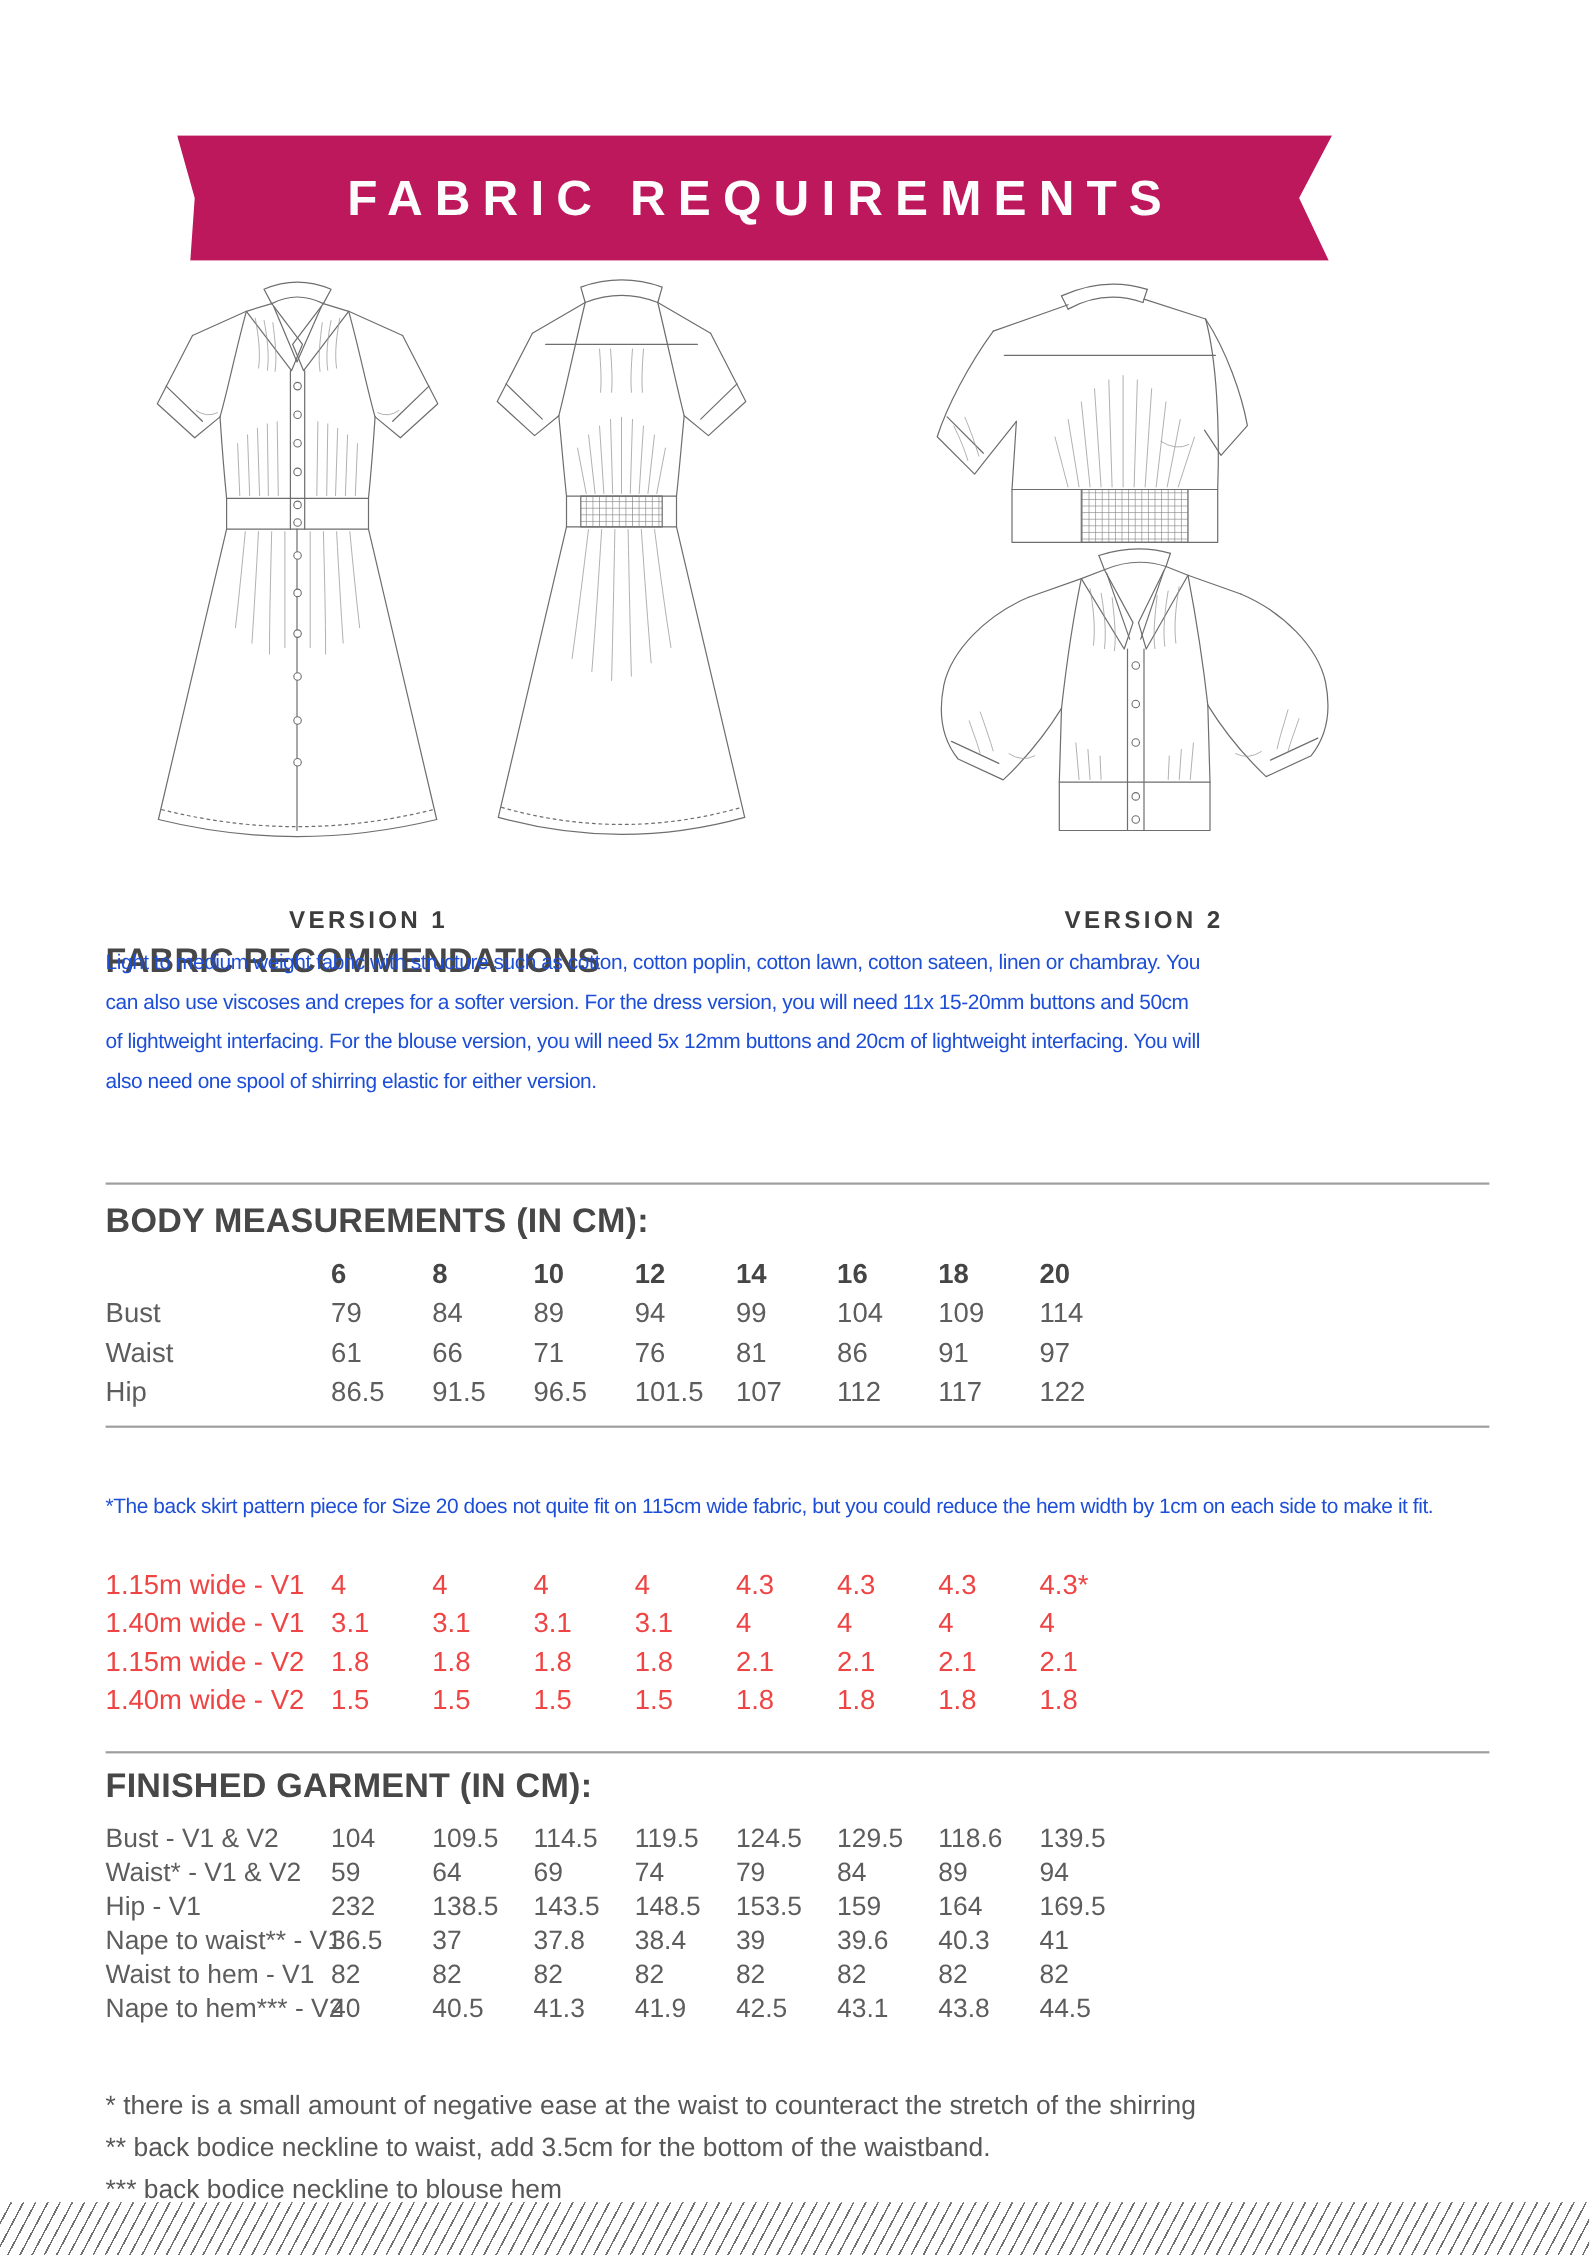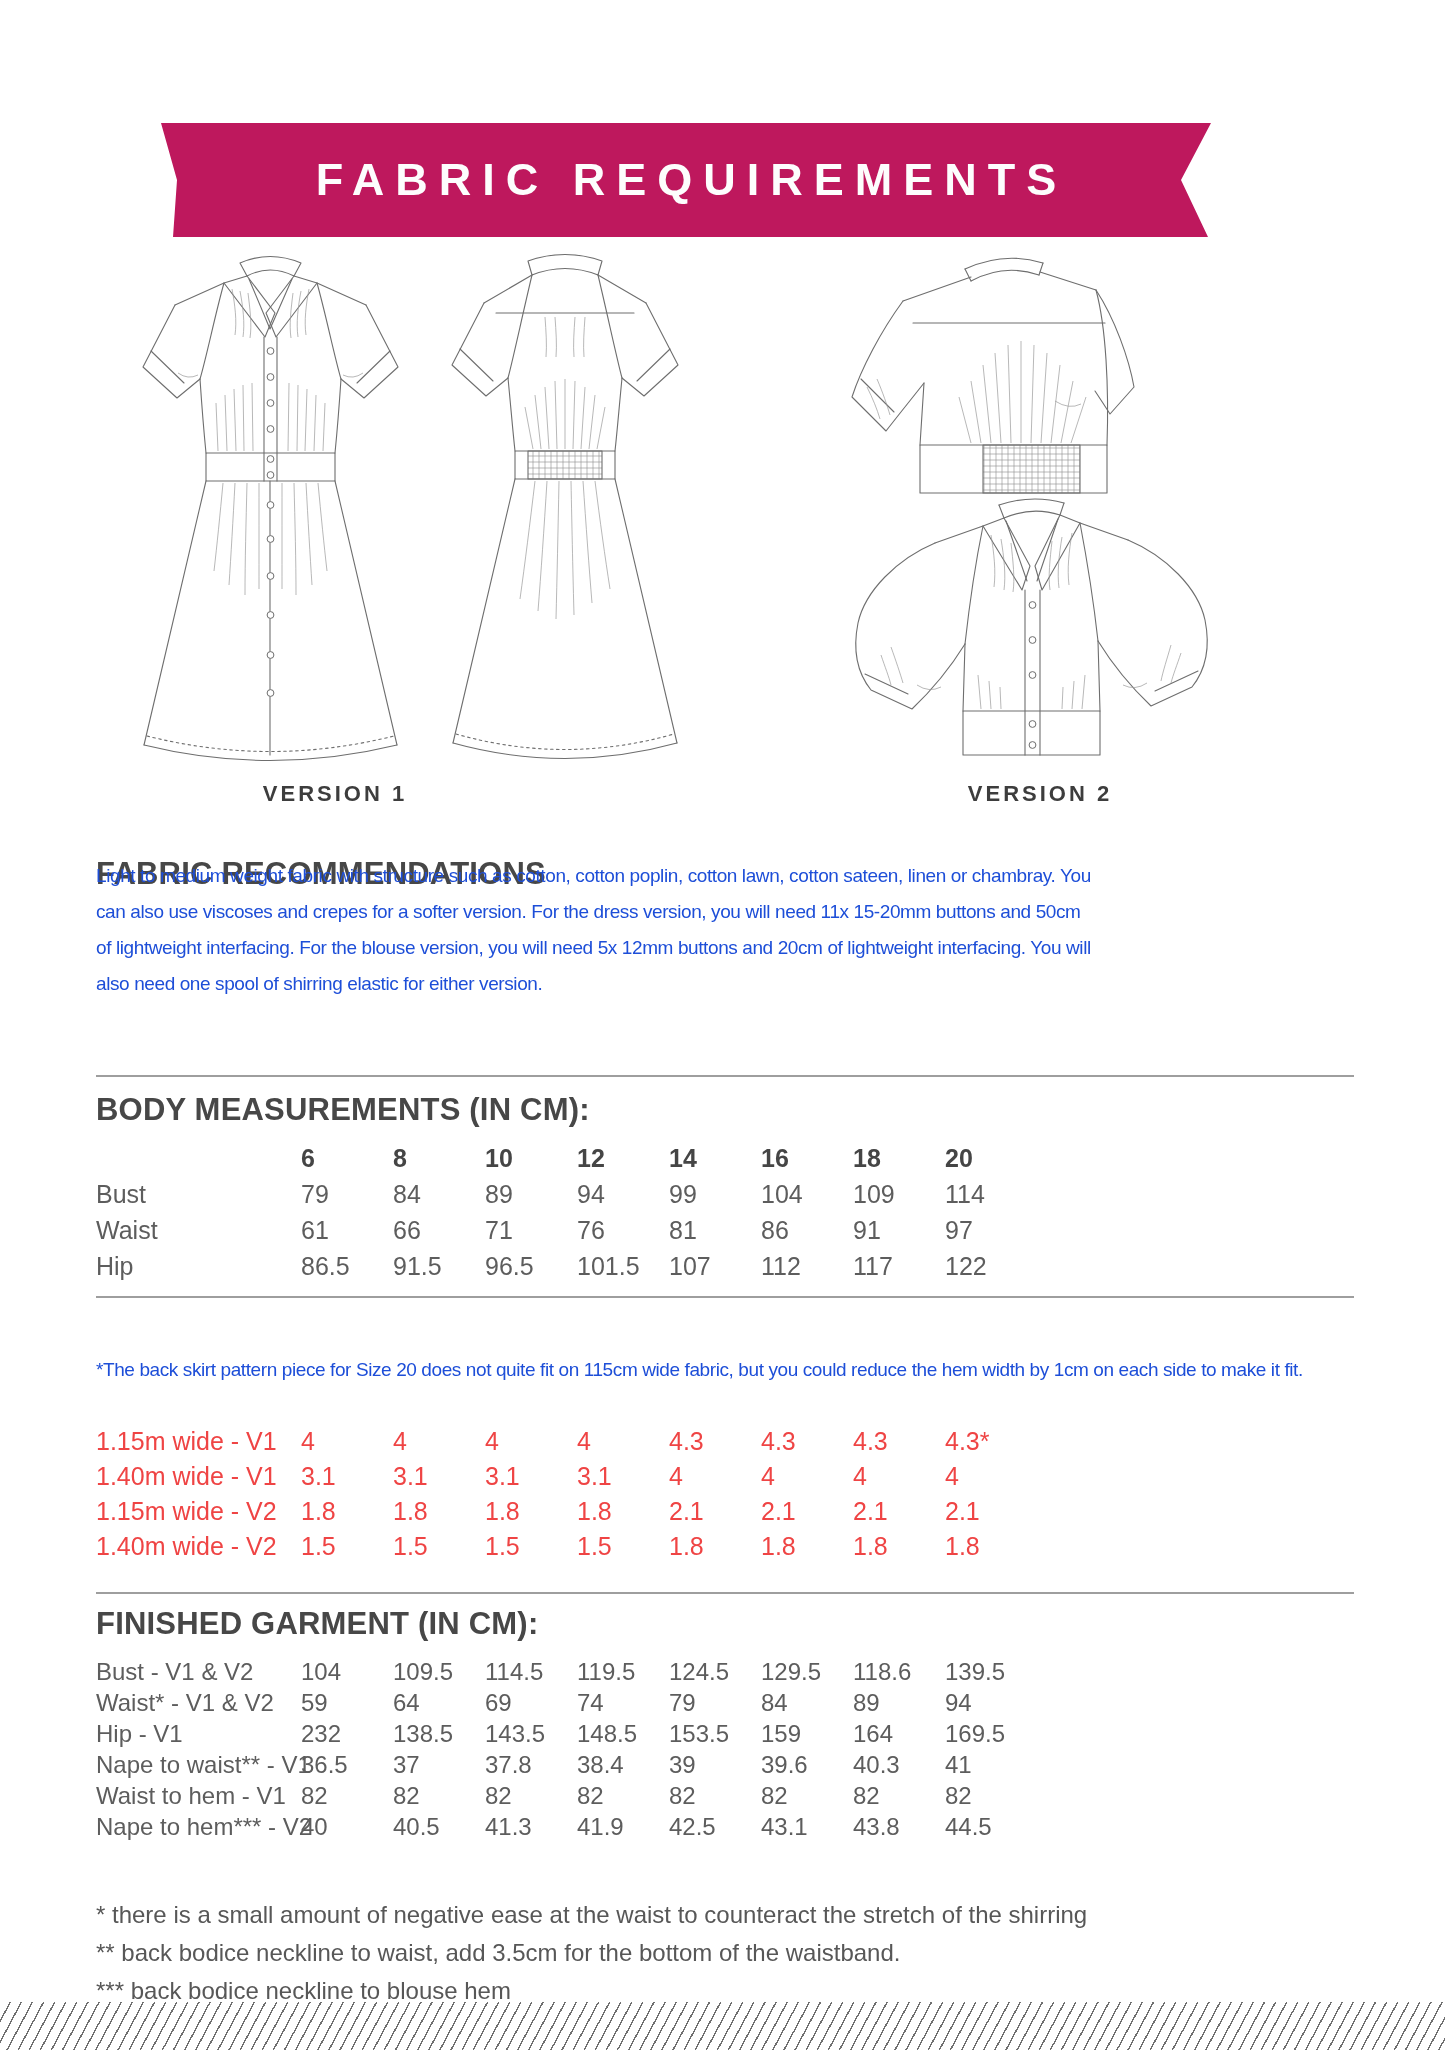--- a/index.html
+++ b/index.html
@@ -10,21 +10,21 @@
   .banner{position:absolute;left:161px;top:123px;width:1050px;height:114px;background:#3b3a3a;
           clip-path:polygon(0px 0px,1050px 0px,1020px 57px,1047px 114px,12px 114px,16px 57px);
           display:flex;align-items:center;justify-content:center;}
   .banner-text{color:#fdfdfd;font-weight:bold;font-size:45px;letter-spacing:11px;
                padding-left:11px;white-space:nowrap;}
 
   
   .drw{position:absolute;}
   svg{display:block;}
 
-  .vlabel{position:absolute;top:781px;width:300px;text-align:center;font-weight:bold;
+  .vlabel{position:absolute;top:824px;width:300px;text-align:center;font-weight:bold;
           font-size:22px;letter-spacing:3px;color:#3d3d3d;white-space:nowrap;}
   .v1{left:185px;} .v2{left:890px;}
 
   .h1{position:absolute;left:96px;font-weight:bold;font-size:31px;color:#474747;
       letter-spacing:0.2px;white-space:nowrap;}
   .para{position:absolute;left:96px;font-size:19px;line-height:36px;color:#1d4ed8;
         letter-spacing:-0.4px;}
   .rule{position:absolute;left:96px;width:1258px;height:2px;background:#9e9e9e;}
 
   .table{position:absolute;left:96px;}

